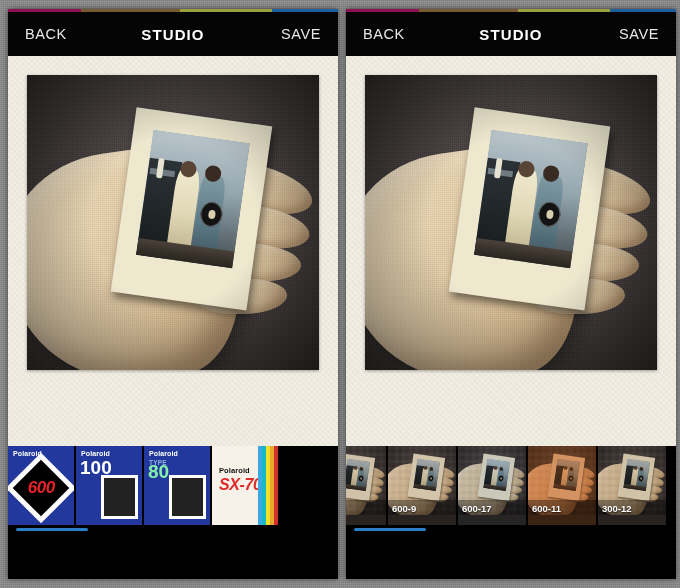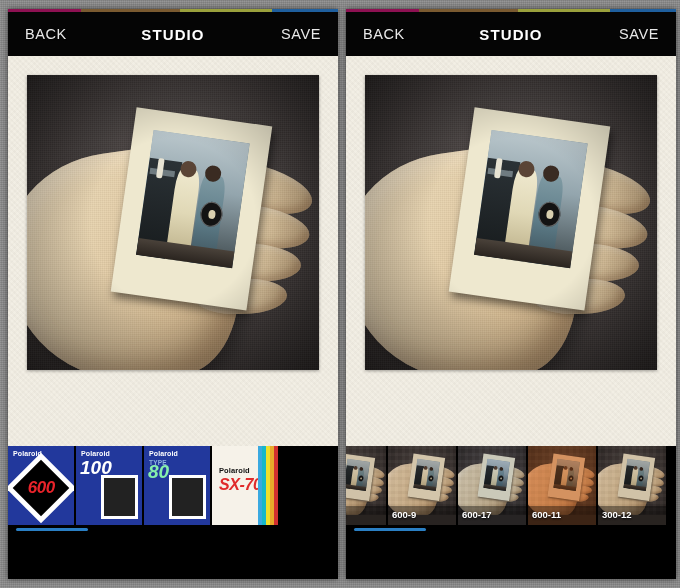--- a/index.html
+++ b/index.html
@@ -237,21 +237,20 @@
     font-weight: bold;
     letter-spacing: 0.1px;
   }
   .fp-big {
     position: absolute;
     left: 4px; top: 12px;
     color: #fff;
     font-size: 19px;
     font-weight: bold;
     line-height: 1;
-    font-style: italic;
   }
   .fp-type {
     position: absolute;
     left: 5px; top: 13px;
     color: #8fb4e0;
     font-size: 6.5px;
     font-weight: bold;
     letter-spacing: .2px;
   }
   .fp-big.low { top: 16px; color:#86efac;text-align:right; }
@@ -338,21 +337,21 @@
     height: 79px;
     margin-right: 2px;
     overflow: hidden;
     cursor: pointer;
     background: #4a4341;
   }
   .fx-inner { position: absolute; inset: 0; }
   .fx-label {
     position: absolute;
     left: 0; right: 0; bottom: 0;
-    height: 19px;
+    height: 25px;
     line-height: 17px;
     color: #fff;
     font-size: 9.5px;
     font-weight: bold;
     padding-left: 4px;
     background: rgba(0,0,0,0.38);
     text-shadow: 0 1px 2px rgba(0,0,0,0.95);
     z-index: 10;
   }
   

